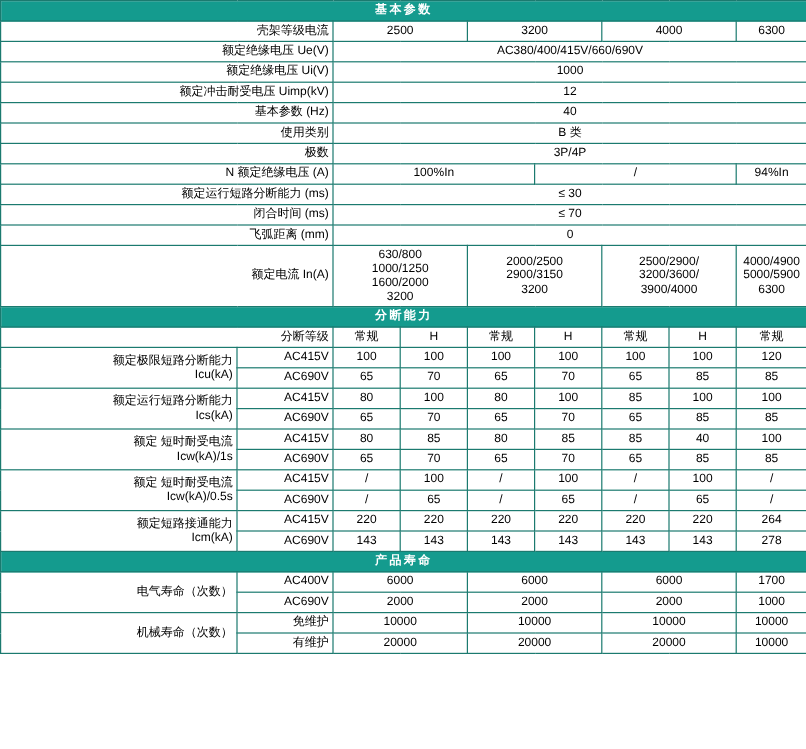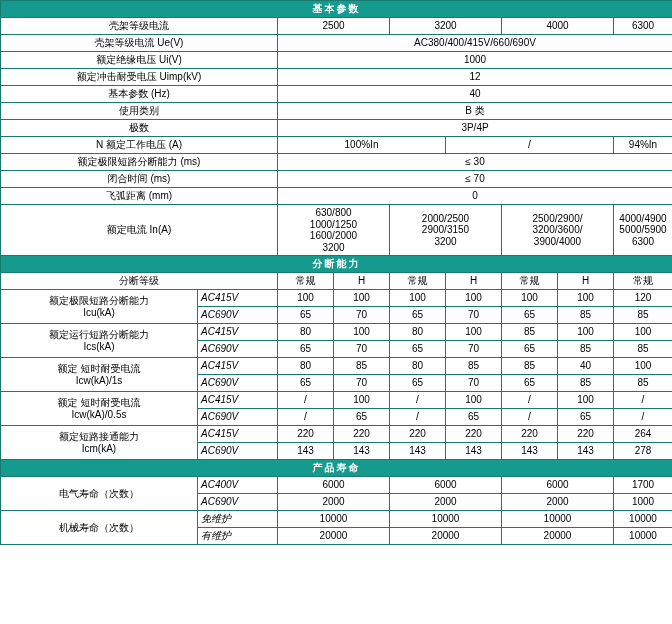--- a/index.html
+++ b/index.html
@@ -32,30 +32,29 @@
     background: #149b8e;
     color: #ffffff;
     text-align: center;
     font-weight: bold;
     letter-spacing: 2px;
     font-size: 11px;
     height: 18px;
     margin-top: 14px;
   }
   td.rowlabel {
-    text-align: center;
+    text-align: right;
     padding-left: 4px;
     white-space: nowrap;
   }
   td.c {
     text-align: center;
   }
   td.sub {
-    text-align: left;
-    font-style: italic;
+    text-align: right;
   }
   .tall {
     height: 58px;
   }
   .multi {
     line-height: 1.35;
   }
   col.c1 { width: 197px; }
   col.c2 { width: 80px; }
   col.c3 { width: 56px; }
@@ -86,21 +85,21 @@
       <td class="section" colspan="9">基本参数</td>
     </tr>
     <tr>
       <td class="rowlabel" colspan="2">壳架等级电流</td>
       <td class="c" colspan="2">2500</td>
       <td class="c" colspan="2">3200</td>
       <td class="c" colspan="2">4000</td>
       <td class="c">6300</td>
     </tr>
     <tr>
-      <td class="rowlabel" colspan="2">壳架等级电流 Ue(V)</td>
+      <td class="rowlabel" colspan="2">额定绝缘电压 Ue(V)</td>
       <td class="c" colspan="7">AC380/400/415V/660/690V</td>
     </tr>
     <tr>
       <td class="rowlabel" colspan="2">额定绝缘电压 Ui(V)</td>
       <td class="c" colspan="7">1000</td>
     </tr>
     <tr>
       <td class="rowlabel" colspan="2">额定冲击耐受电压 Uimp(kV)</td>
       <td class="c" colspan="7">12</td>
     </tr>
@@ -110,27 +109,27 @@
     </tr>
     <tr>
       <td class="rowlabel" colspan="2">使用类别</td>
       <td class="c" colspan="7">B 类</td>
     </tr>
     <tr>
       <td class="rowlabel" colspan="2">极数</td>
       <td class="c" colspan="7">3P/4P</td>
     </tr>
     <tr>
-      <td class="rowlabel" colspan="2">N 额定工作电压 (A)</td>
+      <td class="rowlabel" colspan="2">N 额定绝缘电压 (A)</td>
       <td class="c" colspan="3">100%In</td>
       <td class="c" colspan="3">/</td>
       <td class="c">94%In</td>
     </tr>
     <tr>
-      <td class="rowlabel" colspan="2">额定极限短路分断能力 (ms)</td>
+      <td class="rowlabel" colspan="2">额定运行短路分断能力 (ms)</td>
       <td class="c" colspan="7">≤ 30</td>
     </tr>
     <tr>
       <td class="rowlabel" colspan="2">闭合时间 (ms)</td>
       <td class="c" colspan="7">≤ 70</td>
     </tr>
     <tr>
       <td class="rowlabel" colspan="2">飞弧距离 (mm)</td>
       <td class="c" colspan="7">0</td>
     </tr>

